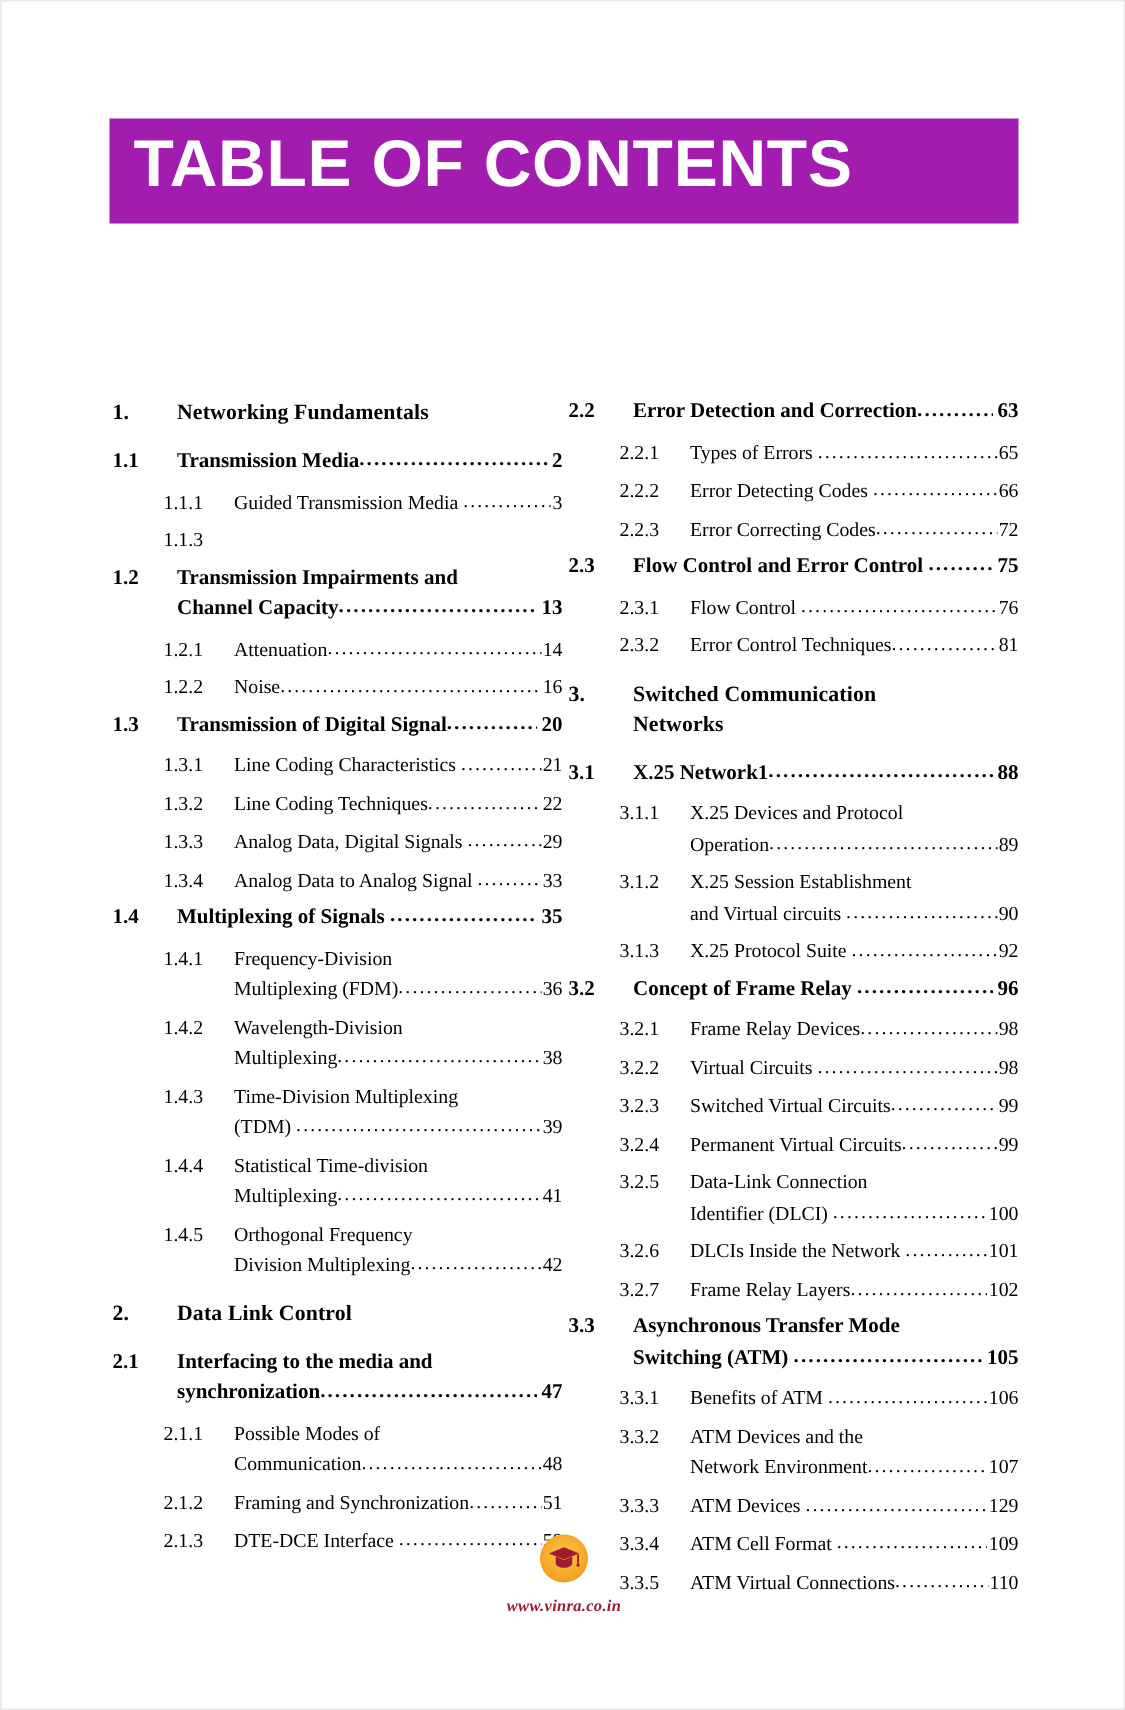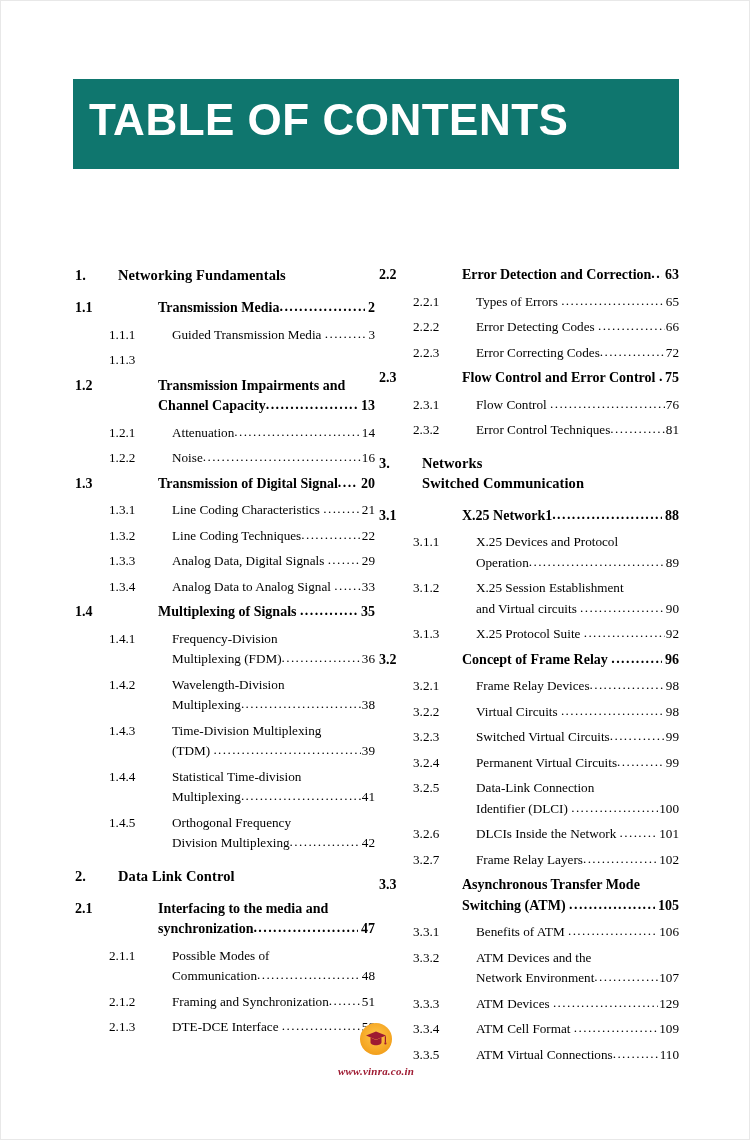--- a/index.html
+++ b/index.html
@@ -25,22 +25,22 @@
     border: 1px solid #e8e8e8;
     background: #ffffff;
   }
 
   
   .banner {
     position: absolute;
     left: 72px;
     top: 78px;
     width: 606px;
-    height: 90px;
-    background: #0f766e;
+    height: 70px;
+    background: #a21caf;
     display: flex;
     align-items: center;
   }
   .banner-title {
     font-family: "Liberation Sans", "DejaVu Sans", sans-serif;
     font-weight: bold;
     font-size: 44px;
     line-height: 44px;
     letter-spacing: 0.5px;
     color: #ffffff;
@@ -89,31 +89,29 @@
   }
   .lvl1 .num { width: 43px; }
   .lvl1 .body { letter-spacing: 0.1px; }
 
   
   .lvl2 {
     font-weight: bold;
     font-size: 14px;
     line-height: 20.5px;
     margin-bottom: 6px;
-    gap: 40px;
   }
   .lvl2 .num { width: 43px; }
 
   
   .lvl3 {
     font-weight: normal;
     font-size: 13.2px;
     line-height: 20.5px;
     margin-bottom: 5px;
-    gap: 16px;
   }
   .lvl3 .num { width: 47px; margin-left: 34px; }
 
   
   .ln {
     display: flex;
     align-items: baseline;
     width: 100%;
   }
   .label {
@@ -496,24 +494,24 @@
               <span class="label">Error Control Techniques</span>
               <span class="leader"></span>
               <span class="pageno">81</span>
             </div>
           </div>
         </div>
         <div class="entry lvl1 gap-top">
           <div class="num">3.</div>
           <div class="body">
             <div class="ln plain">
+              <span class="label">Switched Communication</span>
+            </div>
+            <div class="ln plain">
               <span class="label">Networks</span>
-            </div>
-            <div class="ln plain">
-              <span class="label">Switched Communication</span>
             </div>
           </div>
         </div>
         <div class="entry lvl2">
           <div class="num">3.1</div>
           <div class="body">
             <div class="ln">
               <span class="label">X.25 Network1</span>
               <span class="leader"></span>
               <span class="pageno">88</span>

